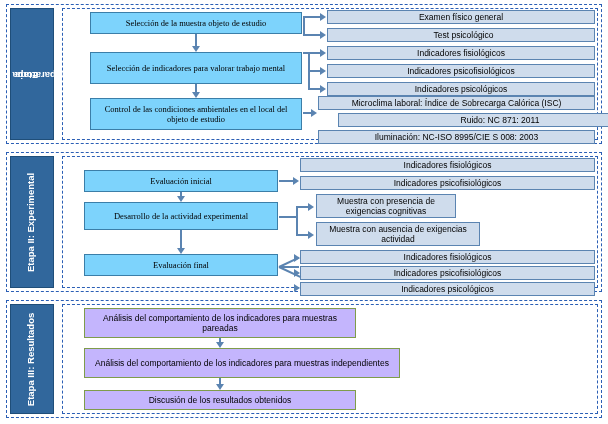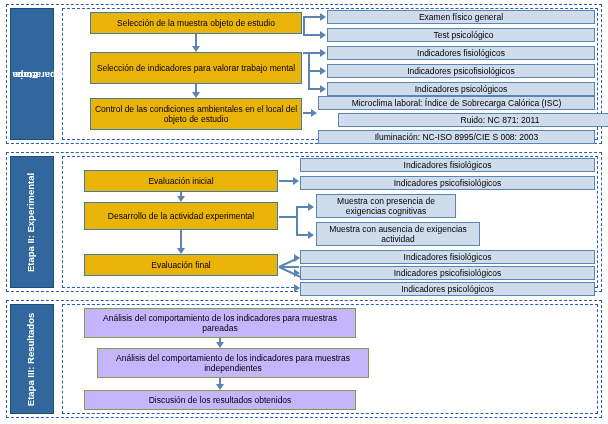--- a/index.html
+++ b/index.html
@@ -31,21 +31,21 @@
     box-sizing:border-box;
     display:flex;
     align-items:center;
     justify-content:center;
     text-align:center;
     font-size:8.5px;
     line-height:1.2;
     padding:1px 3px;
     color:#000000;
   }
-  .b-cyan{background:#eab308;border:1px solid #3b7ea8;}
+  .b-cyan{background:#7dd3fc;border:1px solid #3b7ea8;font-family:Liberation Serif, serif;}
   .b-blue{background:#cfdcec;border:1px solid #5b84b1;}
   .b-green{background:#c4b5fd;border:1px solid #7f9c4b;}
 
   .arrow{position:absolute;background:#5b84b1;}
   .arrow-h{height:2px;}
   .arrow-v{width:2px;}
   .ahead-r{
     position:absolute;width:0;height:0;
     border-top:4px solid transparent;
     border-bottom:4px solid transparent;
@@ -146,21 +146,21 @@
   <div class="ahead-r" style="left:294px;top:284px;"></div>
 
   <div class="dashed" style="left:6px;top:300px;width:596px;height:118px;"></div>
   <div class="dashed" style="left:62px;top:304px;width:536px;height:110px;"></div>
 
   <div class="stage-label" style="left:10px;top:304px;width:44px;height:110px;">
     <span>Etapa III: Resultados</span>
   </div>
 
   <div class="box b-green" style="left:84px;top:308px;width:272px;height:30px;">Análisis del comportamiento de los indicadores para muestras pareadas</div>
-  <div class="box b-green" style="left:97px;top:348px;width:272px;height:30px;">Análisis del comportamiento de los indicadores para muestras independientes</div>
+  <div class="box b-green" style="left:84px;top:348px;width:316px;height:30px;">Análisis del comportamiento de los indicadores para muestras independientes</div>
   <div class="box b-green" style="left:84px;top:390px;width:272px;height:20px;">Discusión de los resultados obtenidos</div>
 
   <div class="arrow arrow-v" style="left:219px;top:338px;height:4px;"></div>
   <div class="ahead-d" style="left:216px;top:342px;"></div>
   <div class="arrow arrow-v" style="left:219px;top:378px;height:6px;"></div>
   <div class="ahead-d" style="left:216px;top:384px;"></div>
 
 </div>
 
 </body></html>

